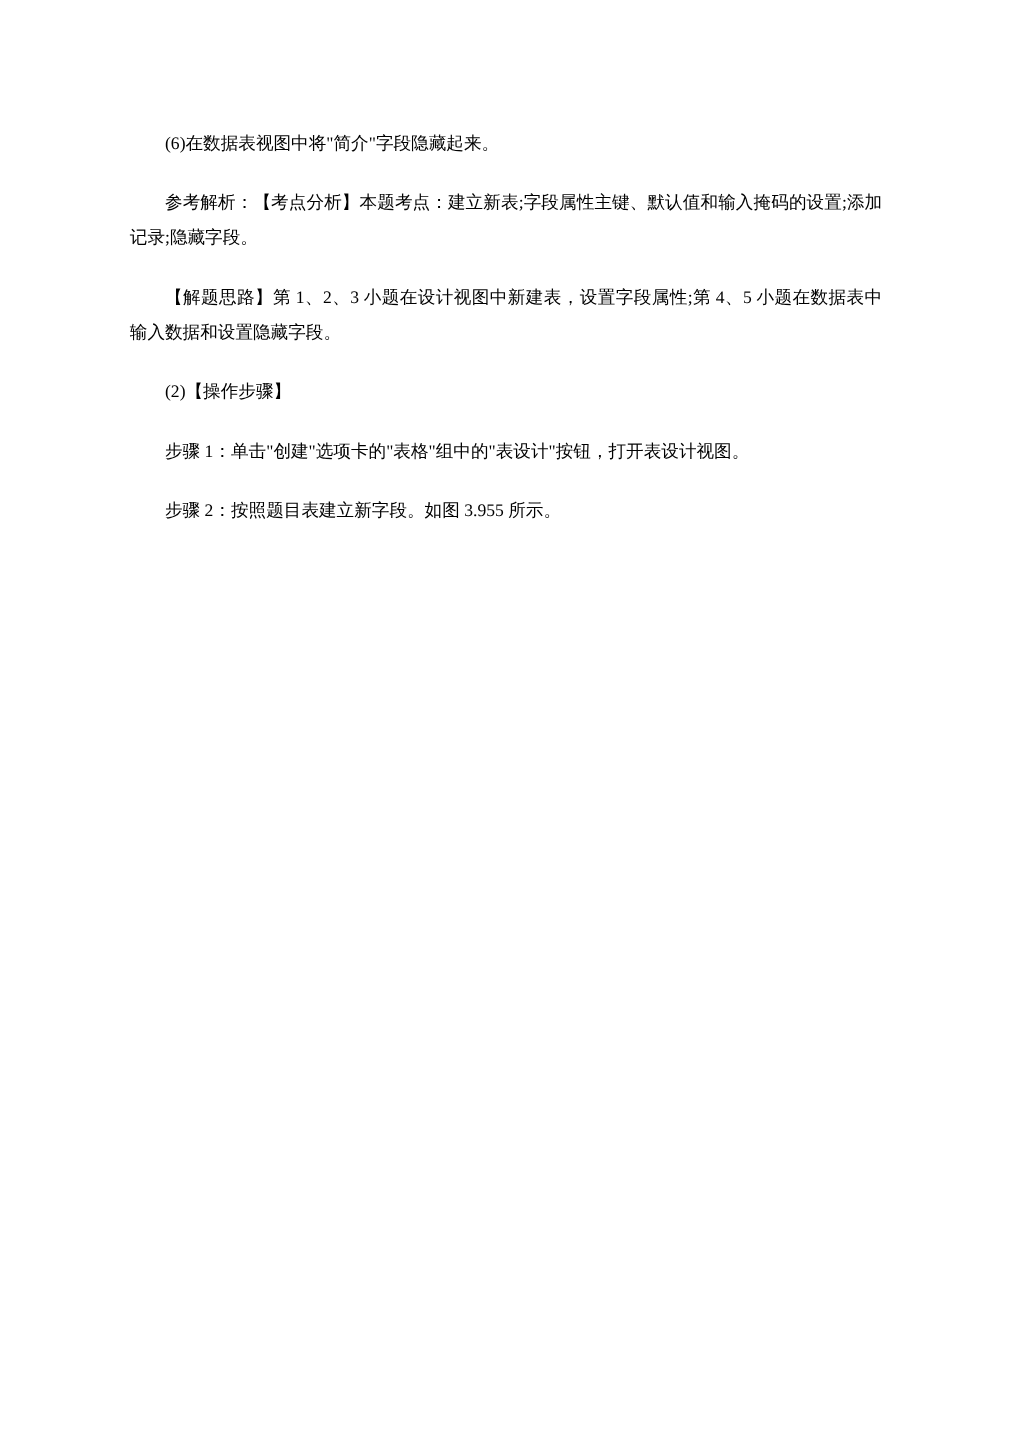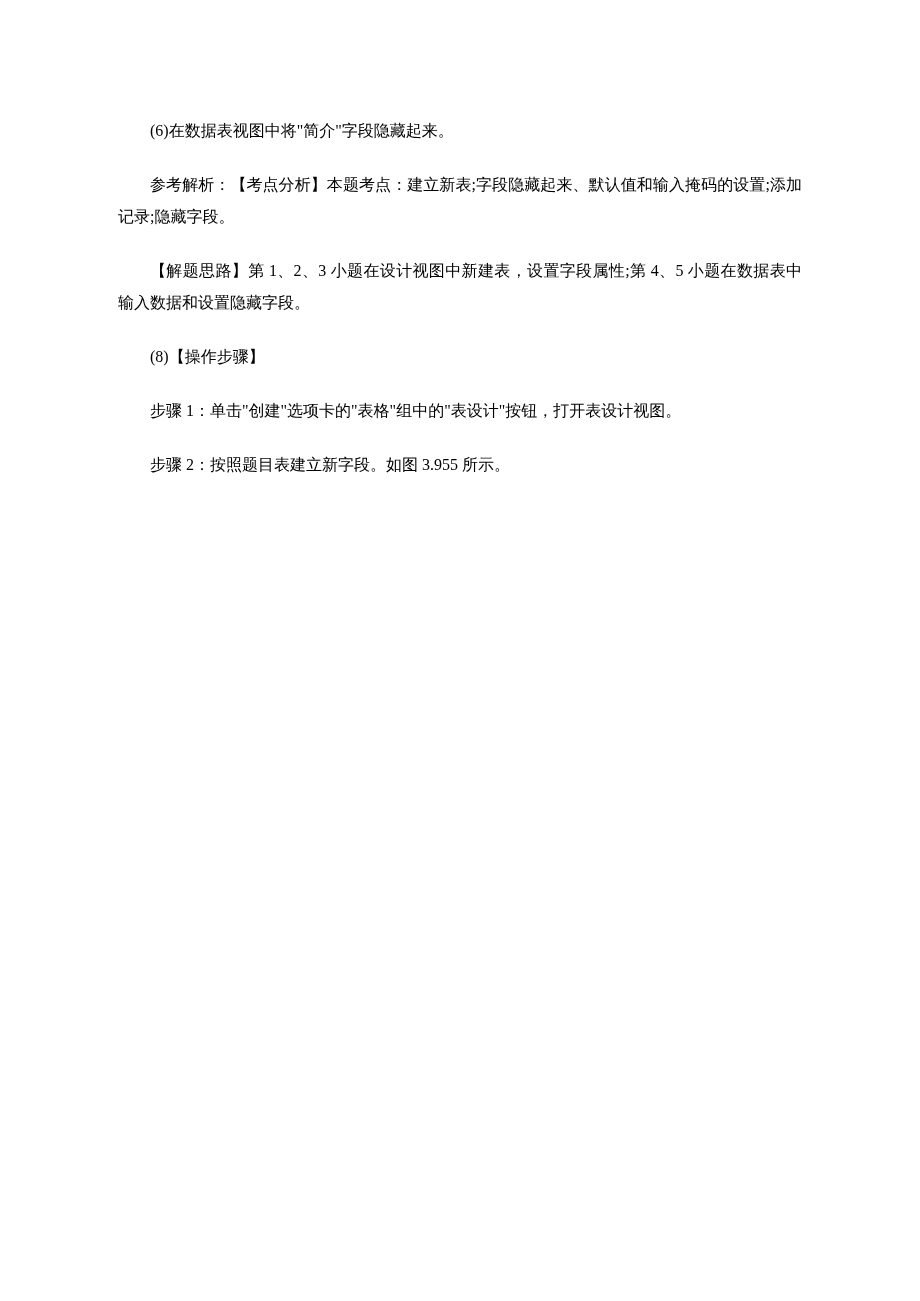--- a/index.html
+++ b/index.html
@@ -20,17 +20,17 @@
     .paragraph {
       margin-bottom: 22px;
       text-indent: 2em;
       text-align: justify;
     }
   </style>
 </head>
 <body>
 
 <div class="paragraph">(6)在数据表视图中将"简介"字段隐藏起来。</div>
-<div class="paragraph">参考解析：【考点分析】本题考点：建立新表;字段隐藏起来、默认值和输入掩码的设置;添加记录;隐藏字段。</div>
+<div class="paragraph">参考解析：【考点分析】本题考点：建立新表;字段属性主键、默认值和输入掩码的设置;添加记录;隐藏字段。</div>
 <div class="paragraph">【解题思路】第 1、2、3 小题在设计视图中新建表，设置字段属性;第 4、5 小题在数据表中输入数据和设置隐藏字段。</div>
-<div class="paragraph">(8)【操作步骤】</div>
+<div class="paragraph">(2)【操作步骤】</div>
 <div class="paragraph">步骤 1：单击"创建"选项卡的"表格"组中的"表设计"按钮，打开表设计视图。</div>
 <div class="paragraph">步骤 2：按照题目表建立新字段。如图 3.955 所示。</div>
 
 </body></html>

